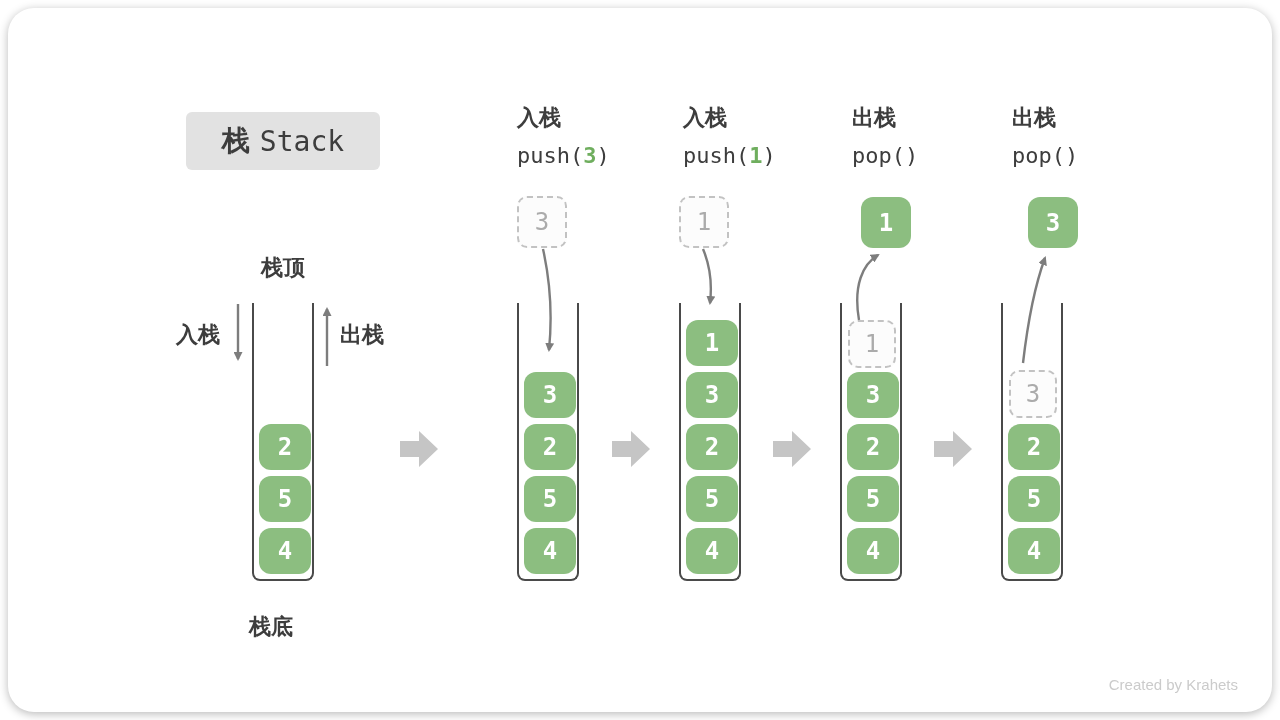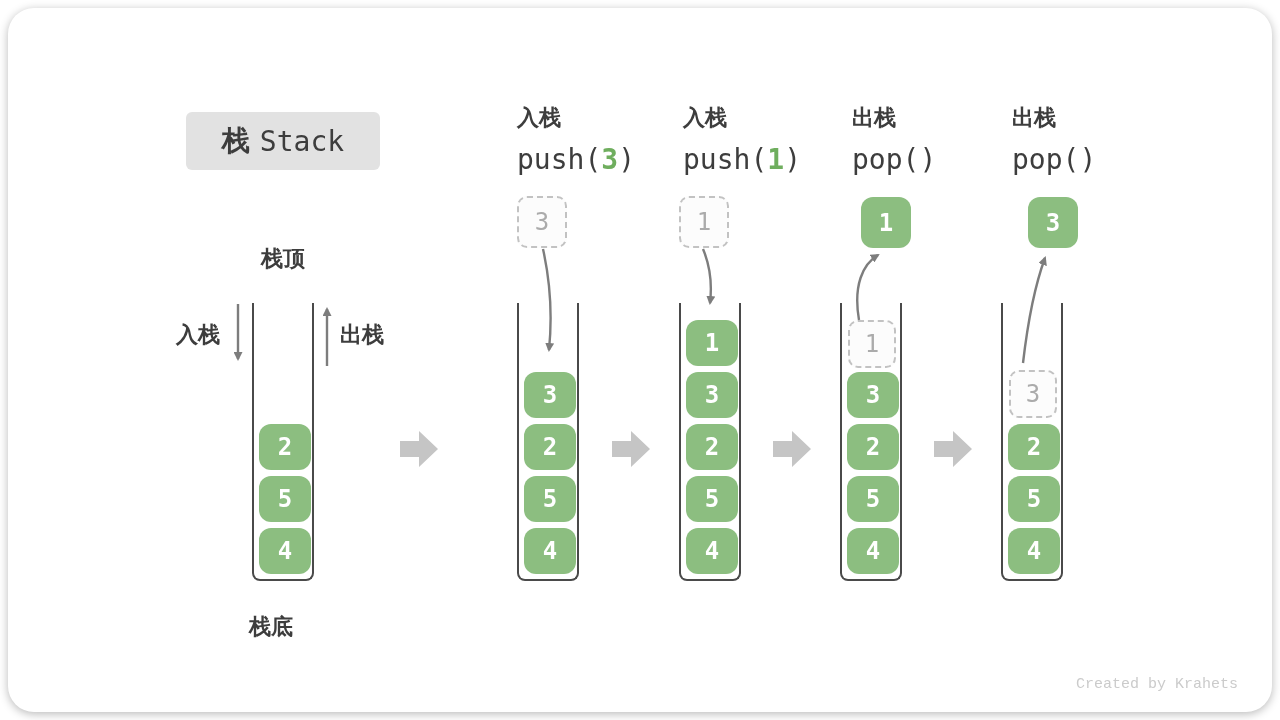--- a/index.html
+++ b/index.html
@@ -11,21 +11,21 @@
   html,body{width:1280px;height:720px;overflow:hidden;background:#fff;}
   .page{position:relative;width:1280px;height:720px;font-family:"Liberation Sans",sans-serif;}
   .card{position:absolute;left:8px;top:8px;width:1264px;height:704px;background:#ffffff;
         border-radius:26px;box-shadow:0 2px 10px rgba(0,0,0,0.28);}
   .title-box{position:absolute;left:186px;top:112px;width:194px;height:58px;background:var(--title-bg);
         border-radius:6px;display:flex;align-items:center;justify-content:center;
         font-family:"DejaVu Sans Mono",monospace;font-size:28px;color:var(--ink);}
   .title-box .zh{font-weight:bold;margin-right:10px;}
   .col-header{position:absolute;top:104px;color:var(--ink);}
   .col-header .zh{font-size:22px;font-weight:bold;line-height:28px;}
-  .col-header .code{font-family:"DejaVu Sans Mono",monospace;font-size:28px;margin-top:11px;}
+  .col-header .code{font-family:"DejaVu Sans Mono",monospace;font-size:22px;margin-top:11px;}
   .col-header .arg{color:var(--green-accent);font-weight:bold;}
   .stack{position:absolute;top:303px;width:62px;height:278px;
          border-left:2px solid var(--wall);border-right:2px solid var(--wall);
          border-bottom:2px solid var(--wall);border-radius:0 0 8px 8px;}
   .vbox{position:absolute;left:5px;width:52px;height:46px;background:var(--green);border-radius:12px;
         color:#fff;font-family:"DejaVu Sans Mono",monospace;font-size:24px;font-weight:bold;
         display:flex;align-items:center;justify-content:center;}
   .ghost{position:absolute;width:48px;height:48px;border:2px dashed var(--ghost-border);
         border-radius:10px;background:#fcfcfc;color:var(--ghost-text);
         font-family:"DejaVu Sans Mono",monospace;font-size:24px;
@@ -35,21 +35,21 @@
   .float.ghost{height:52px;}
   .float.solid{height:51px;background:var(--green);border-radius:12px;color:#fff;
         font-family:"DejaVu Sans Mono",monospace;font-size:24px;font-weight:bold;
         display:flex;align-items:center;justify-content:center;}
   .axis-label{position:absolute;font-size:22px;font-weight:bold;color:var(--ink);}
   .centered{width:62px;text-align:center;}
   .overlay{position:absolute;left:0;top:0;width:1280px;height:720px;pointer-events:none;}
   .overlay path{fill:none;stroke:var(--thin-arrow);stroke-width:2.4px;}
   .step-arrow{position:absolute;}
   .step-arrow polygon{fill:var(--step-arrow);}
-  .watermark{position:absolute;right:42px;top:676px;font-family:Liberation Mono, monospace;
+  .watermark{position:absolute;right:42px;top:676px;font-family:Liberation Sans, sans-serif;
         font-size:15px;color:var(--watermark-gray);}
 </style>
 </head>
 <body>
 
 <div class="page">
   <div class="card"></div>
 
   <div class="title-box">
     <span class="zh">栈</span>
@@ -66,21 +66,21 @@
   </div>
   <div class="col-header" style="left:852px">
     <div class="zh">出栈</div>
     <div class="code"><span>pop()</span></div>
   </div>
   <div class="col-header" style="left:1012px">
     <div class="zh">出栈</div>
     <div class="code"><span>pop()</span></div>
   </div>
 
-  <div class="axis-label centered" style="left:252px;top:244px">栈顶</div>
+  <div class="axis-label centered" style="left:252px;top:253px">栈顶</div>
   <div class="axis-label centered" style="left:240px;top:612px">栈底</div>
   <div class="axis-label" style="left:176px;top:320px">入栈</div>
   <div class="axis-label" style="left:340px;top:320px">出栈</div>
 
   <div class="float ghost" style="left:517px;top:196px">3</div>
   <div class="float ghost" style="left:679px;top:196px">1</div>
   <div class="float solid" style="left:861px;top:197px">1</div>
   <div class="float solid" style="left:1028px;top:197px">3</div>
 
   <div class="stack" style="left:252px">

